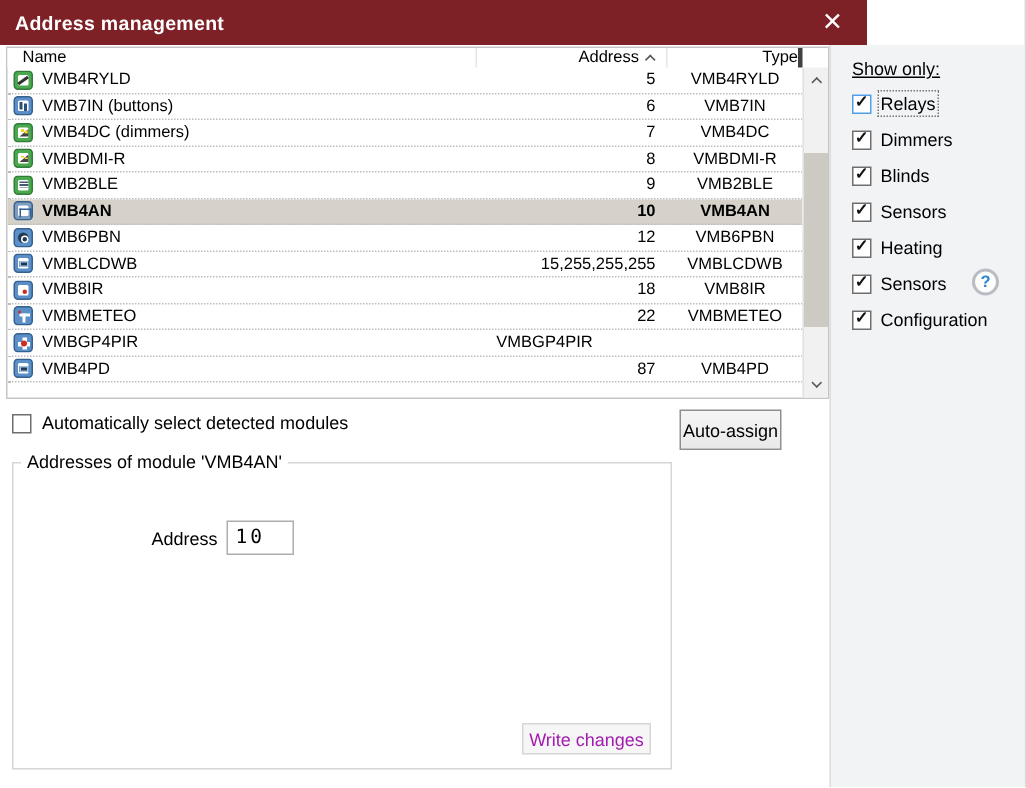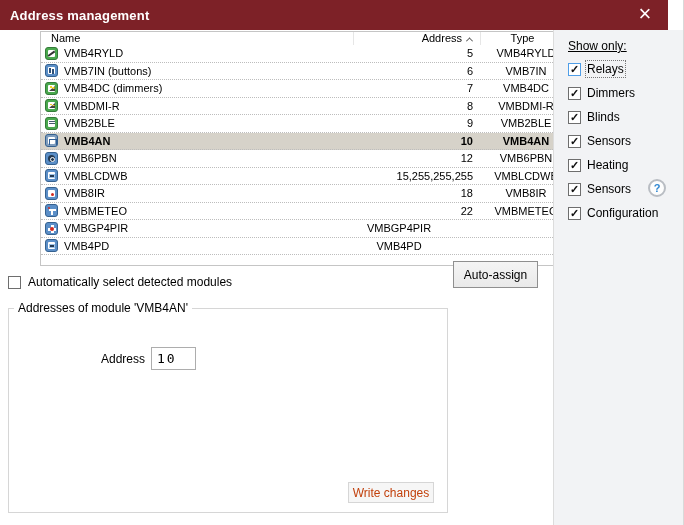--- a/index.html
+++ b/index.html
@@ -3,21 +3,21 @@
 <meta charset="utf-8">
 <style>
   * { margin:0; padding:0; box-sizing:border-box; }
   html,body { background:#fff; }
   body { font-family:"Liberation Sans", sans-serif; color:#000; }
 
   .dialog { position:relative; width:684px; height:525px; background:#fff; overflow:hidden;
             border-right:1px solid #d9d9d9; }
 
   
-  .titlebar { position:absolute; left:0; top:0; width:668px; height:30px;
+  .titlebar { position:absolute; left:0; top:0; width:578px; height:30px;
               background:var(--titlebar,#7d2127); display:flex; align-items:center; }
   .title-text { color:#fff; font-weight:bold; font-size:13px; padding-left:10px; letter-spacing:.2px; }
   .close-x { position:absolute; right:8px; top:0; width:30px; height:30px; color:#fff;
              font-size:22px; font-weight:300; line-height:28px; text-align:center; cursor:default; }
 
   
   .right-panel { position:absolute; left:553px; top:30px; width:131px; height:495px;
                  background:var(--panel,#f2f3f5); border-left:1px solid #dcdcdc; }
   .show-only { position:absolute; left:14px; top:9px; font-size:12px; text-decoration:underline; }
   .filter-list { position:absolute; left:14px; top:31px; display:flex; flex-direction:column; gap:8px; }
@@ -29,26 +29,26 @@
   .cb { width:13px; height:13px; background:#fff; border:1px solid #6e6e6e; flex:none;
         display:flex; align-items:center; justify-content:center; }
   .check { font-size:11px; font-weight:bold; line-height:11px; color:#111; transform:translateY(-.5px); }
 
   .help-icon { position:absolute; left:94px; top:149px; width:18px; height:18px; border-radius:50%;
                background:#fdfdfd; border:2px solid #b9bdc3; color:var(--help-blue,#2e86d1);
                font-size:11px; font-weight:bold; display:flex; align-items:center; justify-content:center; }
 
   
   .listview { position:absolute; left:4px; top:31px; width:549px; height:235px;
-              border:1px solid #c5c5c5; background:#fff;margin-left:36px; }
+              border:1px solid #c5c5c5; background:#fff; }
   .lv-header { display:flex; height:13px; font-size:11px; line-height:12px; background:#fff; }
   .lv-header .hc { height:13px; }
   .h-name { width:313px; padding-left:10px; border-right:1px solid #e6e6e6; }
   .h-addr { width:127px; text-align:right; padding-right:8px; border-right:1px solid #e6e6e6; }
-  .h-type { width:90px; text-align:center; border-right:7px solid #404040; }
+  .h-type { width:90px; text-align:right; border-right:3px solid #404040; }
   .chev { display:inline-block; width:5px; height:5px; border-left:1px solid #555; border-top:1px solid #555; }
   .chev.up { transform:rotate(45deg) translate(1px,1px); margin-left:5px; }
 
   .lv-body { position:absolute; left:0; top:13px; right:17px; bottom:0; overflow:hidden; }
   .lv-row { display:flex; align-items:center; height:17.5px; border-bottom:1px dotted #bdbdbd;
             font-size:11px; }
   .lv-row.selected { background:var(--selected-row,#d6d2c9); font-weight:bold; }
   .cell.name { width:313px; display:flex; align-items:center; padding-left:4px; overflow:hidden; }
   .cell.addr { width:127px; text-align:right; padding-right:8px; }
   .cell.type { width:90px; text-align:center; }
@@ -111,31 +111,31 @@
   .icon-pir::after { left:4.5px; top:2.5px; width:3px; height:8px; background:#fff; }
   .icon-pir .dot { display:block; position:absolute; left:4px; top:4px; width:4px; height:4px;
                    background:#d12a20; border-radius:50%; z-index:2; }
 
   
   .auto-select { position:absolute; left:8px; top:275px; display:flex; align-items:center; }
   .auto-select .aslabel { font-size:12px; margin-left:7px; }
 
   .btn { display:flex; align-items:center; justify-content:center; font-size:12px;
          background:linear-gradient(#f5f5f5,#e9e9e9); border:1px solid #8f8f8f; cursor:default; }
-  .auto-assign { position:absolute; left:453px; top:261px; width:85px; height:27px; }
+  .auto-assign { position:absolute; left:453px; top:273px; width:68px; height:27px; }
 
   .groupbox { position:absolute; left:8px; top:308px; width:440px; height:205px;
               border:1px solid #d6d6d6; }
   .group-title { position:absolute; left:5px; top:-8px; background:#fff; padding:0 4px; font-size:12px; }
   .address-row { position:absolute; left:56px; top:38px; display:flex; align-items:center; }
   .address-label { width:80px; text-align:right; font-size:12px; margin-right:6px; }
   .address-input { width:45px; height:23px; border:1px solid #adadad; font-family:"DejaVu Sans Mono", monospace;
                    font-size:13px; letter-spacing:2px; padding-left:5px; color:#000; background:#fff; }
   .write-changes { position:absolute; left:339px; top:173px; width:86px; height:21px;
-                   background:#f6f6f6; border:1px solid #d6d6d6; color:#c2410c; }
+                   background:#f6f6f6; border:1px solid #d6d6d6; color:#a21caf; }
   .close-btn { position:absolute; left:454px; top:490px; width:89px; height:25px; }
   .u { text-decoration:underline; }
 </style>
 </head>
 <body>
 
 <div class="dialog">
 
   <div class="titlebar">
     <span class="title-text">Address management</span>
@@ -242,20 +242,21 @@
             </span>
             <span class="nm">VMBGP4PIR</span>
           </span>
     <span class="cell type">VMBGP4PIR</span>
   </div>
         <div class="lv-row">
     <span class="cell name">
             <span class="mod-icon icon-lcd b"></span>
             <span class="nm">VMB4PD</span>
           </span>
+    <span class="cell addr">87</span>
     <span class="cell type">VMB4PD</span>
   </div>
       </div>
     <div class="scrollbar">
       <div class="sb-btn up">
           <span class="chev"></span>
         </div>
       <div class="sb-thumb"></div>
       <div class="sb-btn down">
           <span class="chev"></span>

